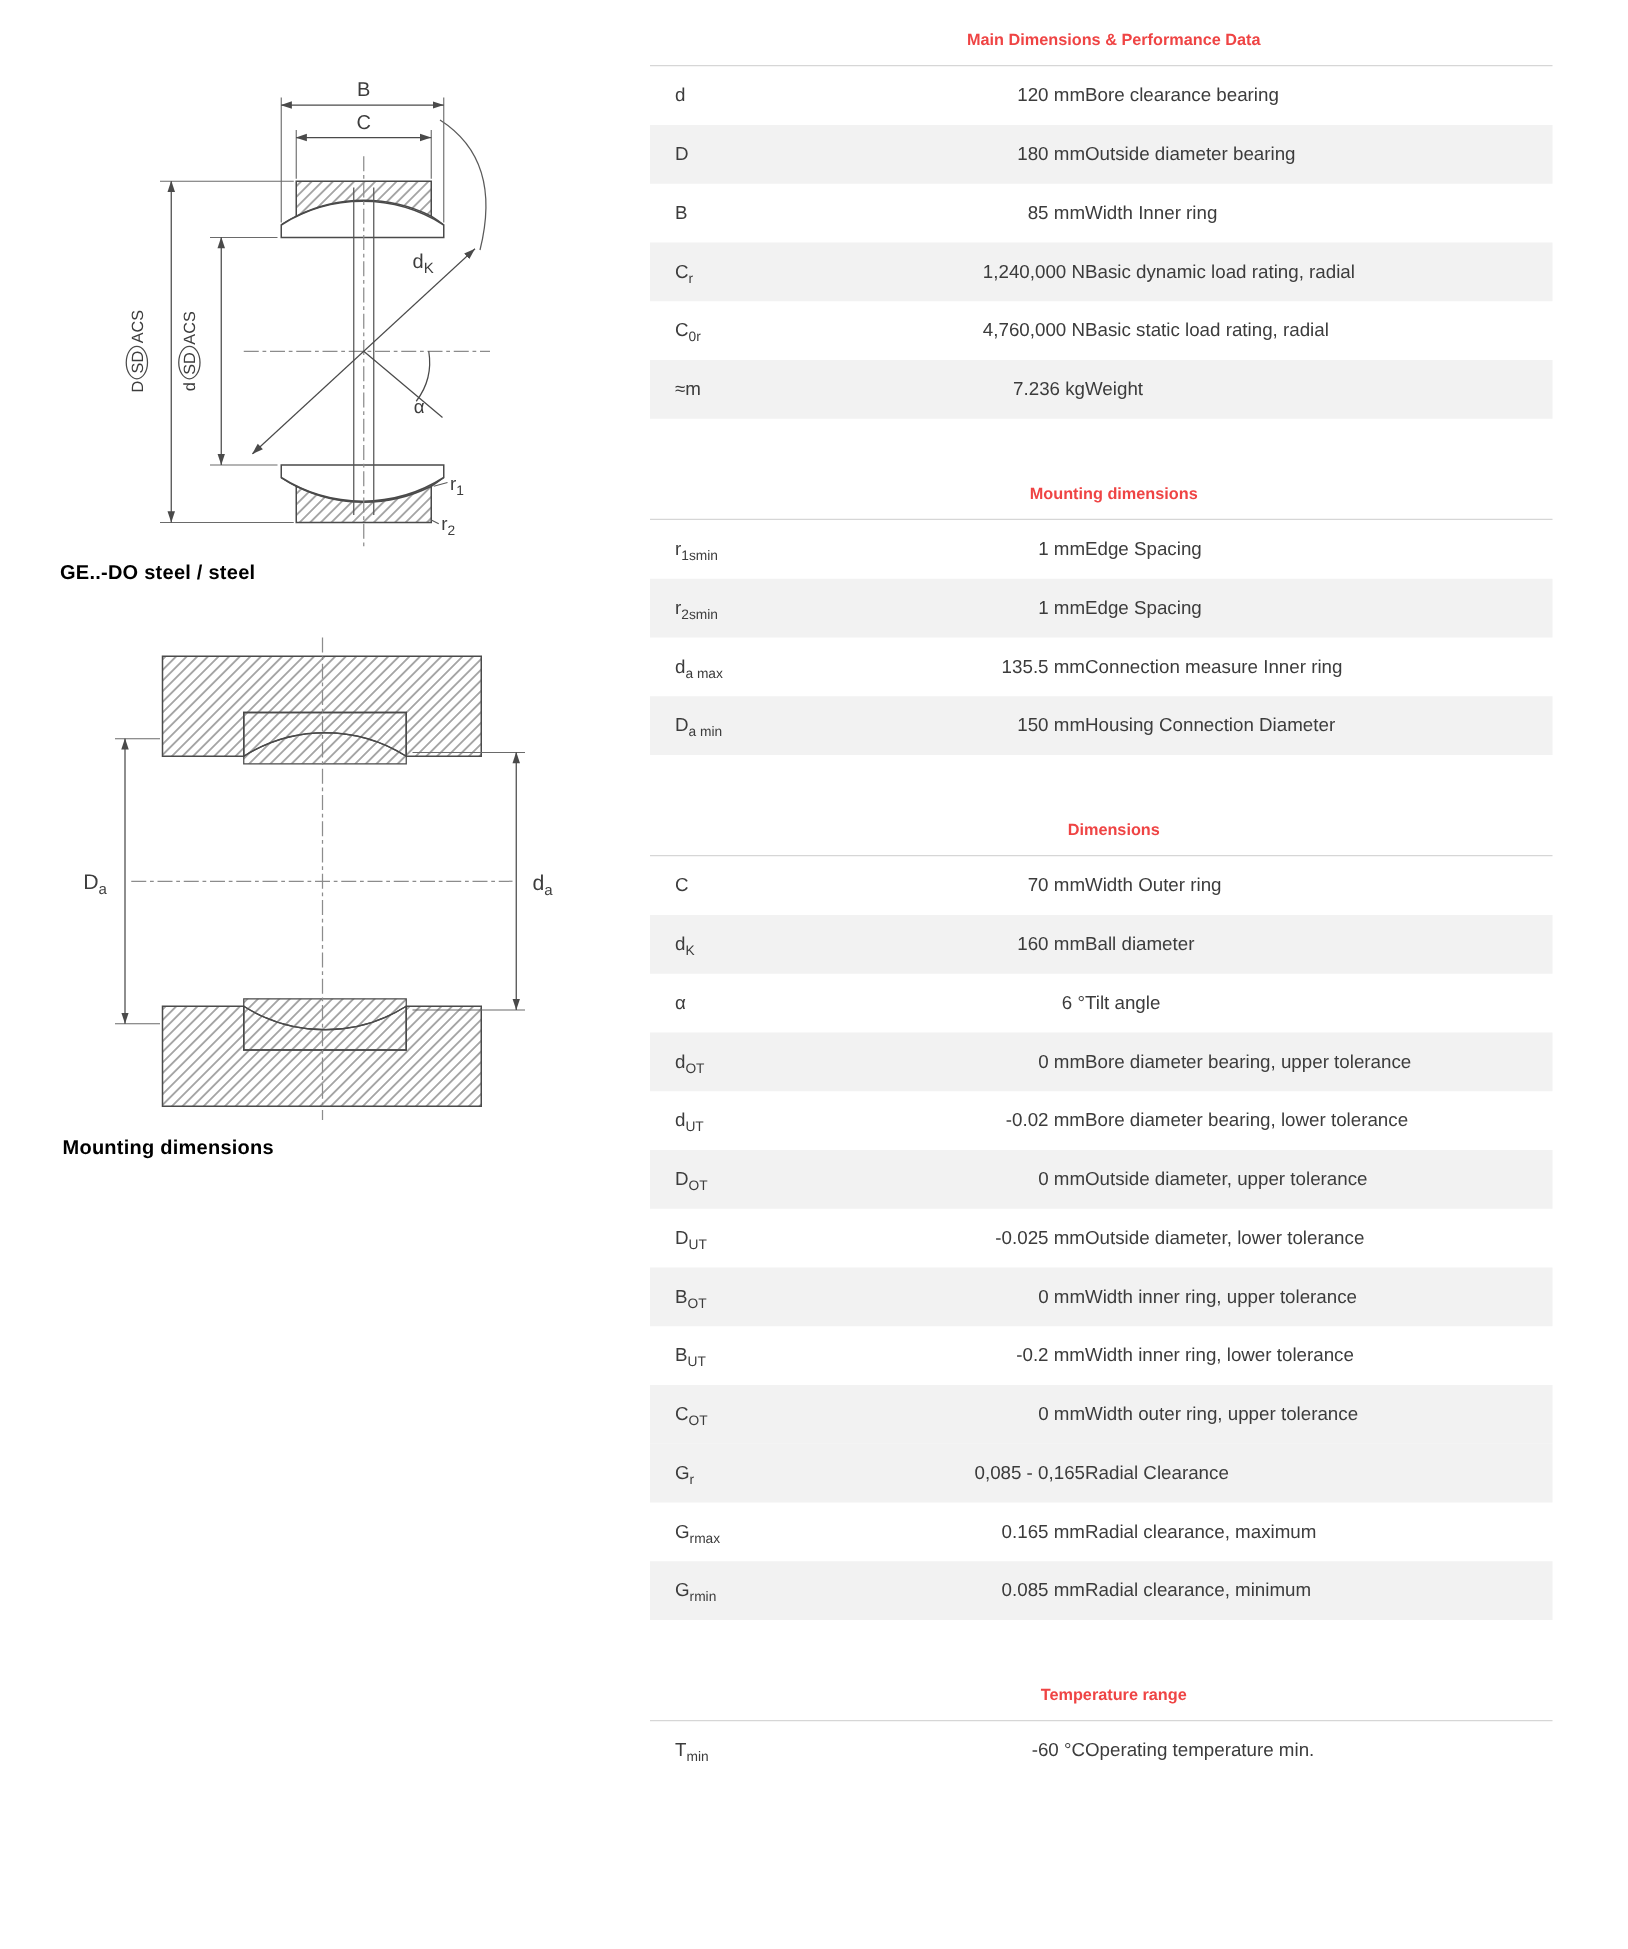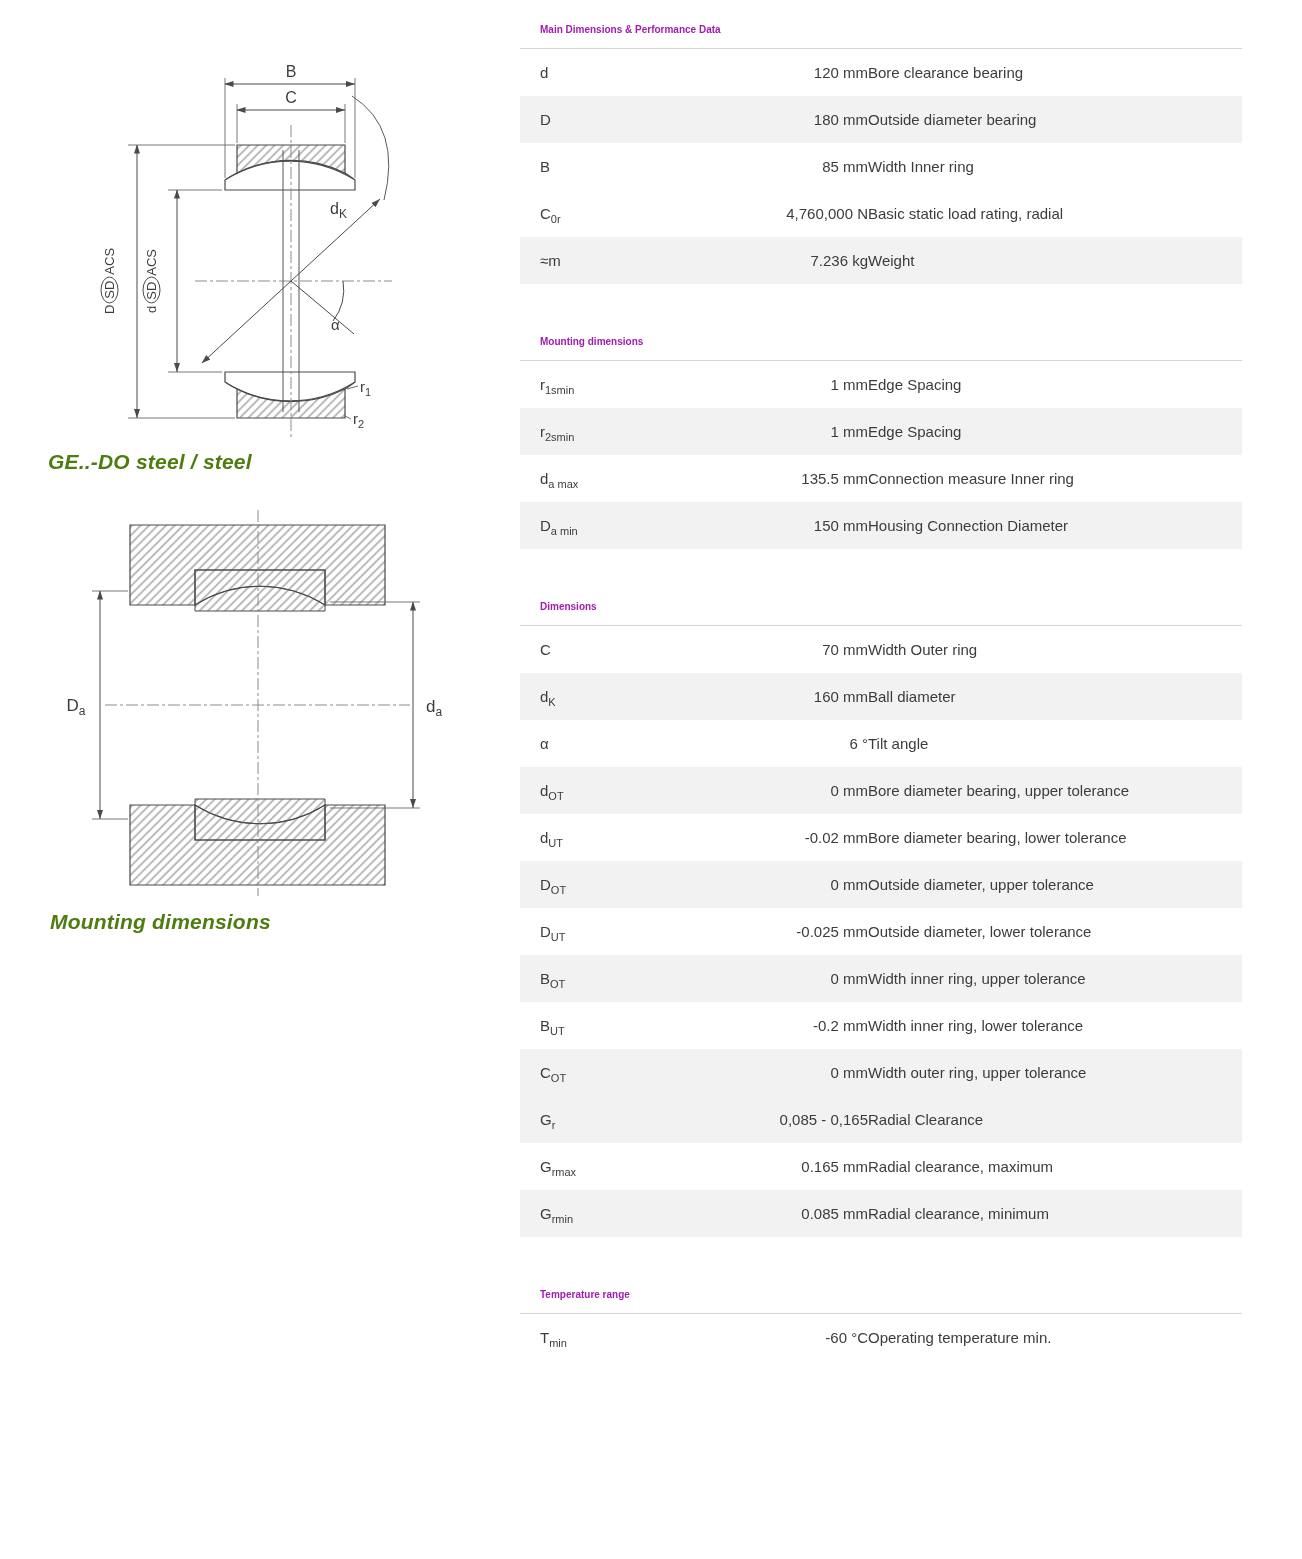--- a/index.html
+++ b/index.html
@@ -4,28 +4,29 @@
 <style>
   html,body{margin:0;padding:0;background:#ffffff;}
   body{
     width:1302px;min-height:1559px;position:relative;
     font-family:"Liberation Sans",sans-serif;color:#3c3c3c;
   }
   .left-col{position:absolute;left:0;top:0;width:520px;height:960px;}
   .fig{position:absolute;left:0;}
   #fig1{top:0;}
   #fig2{top:500px;}
-  .caption{position:absolute;font-size:21px;font-weight:700;color:#4d7c0f;letter-spacing:.2px;font-style:italic;}
+  .caption{position:absolute;font-size:16px;font-weight:700;color:#000000;letter-spacing:.2px;}
   #cap1{left:48px;top:450px;}
   #cap2{left:50px;top:910px;}
   .right-col{position:absolute;left:520px;top:0;width:722px;}
   .section-title{
-    font-size:10px;font-weight:700;color:#a21caf;
+    font-size:13px;font-weight:700;color:#ef4444;
     padding:0 0 13px 20px;margin-top:52px;
     border-bottom:1px solid #d6d6d6;
+    text-align:center;
   }
   .section:first-child .section-title{margin-top:24px;}
   .row{display:flex;align-items:center;height:47px;font-size:15px;color:#3c3c3c;}
   .row.alt{background:#f2f2f2;}
   .col{box-sizing:border-box;}
   .col.sym{width:152px;padding-left:20px;flex:none;}
   .col.val{width:196px;flex:none;text-align:right;}
   .col.desc{flex:1;padding-right:8px;}
   sub{font-size:11px;line-height:0;}
   svg text{fill:#3d3d3d;}
@@ -196,20 +197,25 @@
           <div class="row alt">
             <div class="col sym"><span>D</span></div>
             <div class="col val">180 mm</div>
             <div class="col desc">Outside diameter bearing</div>
           </div>
           <div class="row">
             <div class="col sym"><span>B</span></div>
             <div class="col val">85 mm</div>
             <div class="col desc">Width Inner ring</div>
           </div>
+          <div class="row alt">
+            <div class="col sym"><span>C</span><sub>r</sub></div>
+            <div class="col val">1,240,000 N</div>
+            <div class="col desc">Basic dynamic load rating, radial</div>
+          </div>
           <div class="row">
             <div class="col sym"><span>C</span><sub>0r</sub></div>
             <div class="col val">4,760,000 N</div>
             <div class="col desc">Basic static load rating, radial</div>
           </div>
           <div class="row alt">
             <div class="col sym"><span>≈m</span></div>
             <div class="col val">7.236 kg</div>
             <div class="col desc">Weight</div>
           </div>

